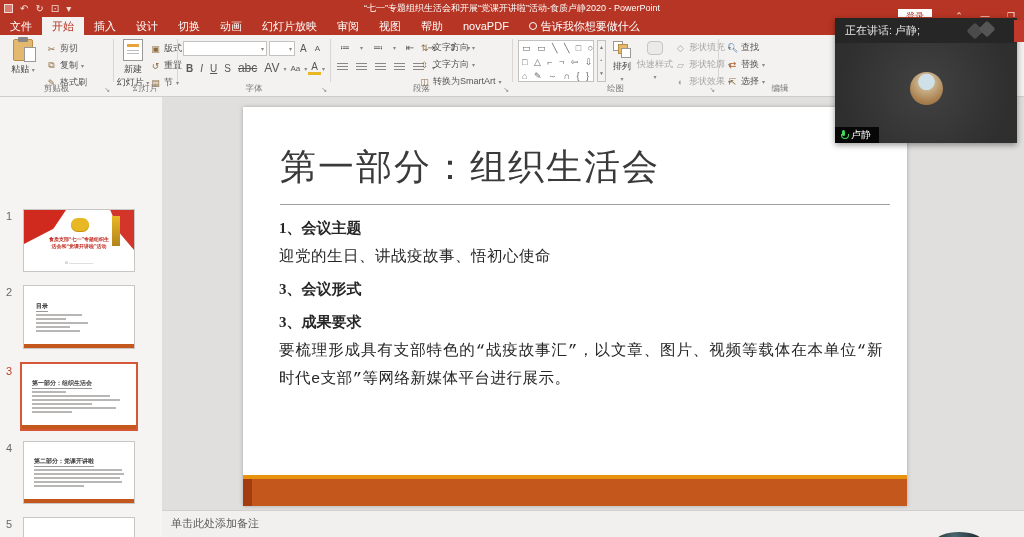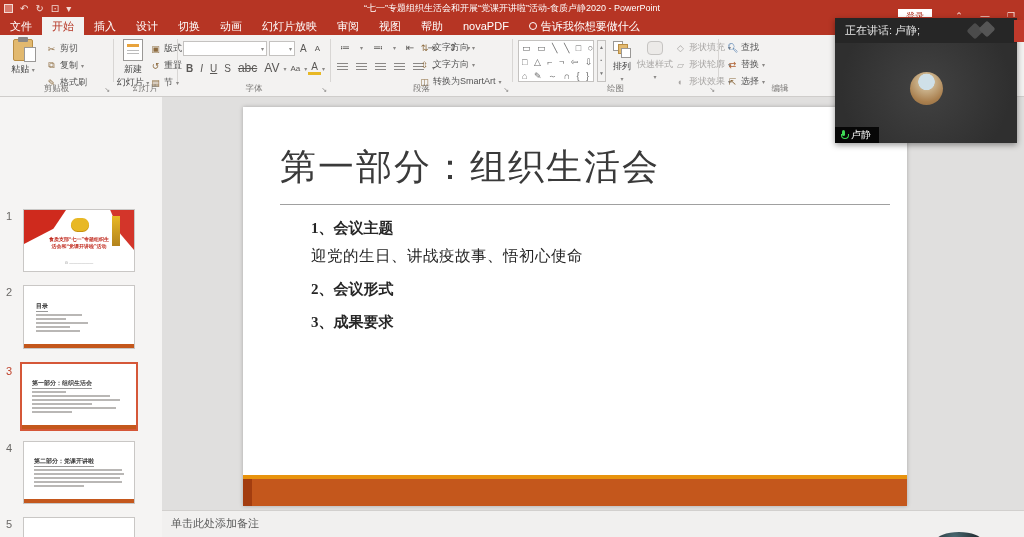--- a/index.html
+++ b/index.html
@@ -61,21 +61,21 @@
   .mini-orange { position:absolute; left:0; right:0; bottom:0; height:4px; background:#c4571c; }
   .tscroll { position:absolute; right:1px; top:97px; width:11px; bottom:0; background:#efeeed; }
   .tscroll .arr { position:absolute; left:0; width:11px; height:13px; font-size:6px; color:#6a6866; text-align:center; line-height:13px; background:#f5f4f3; border:1px solid #dddbd9; }
   .tscroll .bar { position:absolute; left:1px; width:9px; background:#cfcdcb; border-radius:4px; }
 
   
   .editor { position:absolute; left:162px; top:97px; right:0; bottom:27px; background:#e0dfde; }
   .slide { position:absolute; left:243px; top:107px; width:664px; height:399px; background:#fff; box-shadow:0 0 4px rgba(0,0,0,.25); overflow:hidden; }
   .slide-title { position:absolute; left:37px; top:36px; font-family:"Liberation Serif","DejaVu Serif",serif; font-size:36px; letter-spacing:2px; color:#3a3a3a; white-space:nowrap; }
   .slide-rule { position:absolute; left:37px; top:97px; width:610px; height:1px; background:#a0a0a0; }
-  .slide-body { position:absolute; left:36px; top:103px; width:604px; font-family:"Liberation Serif","DejaVu Serif",serif; color:#262626;margin-left:32px; }
+  .slide-body { position:absolute; left:36px; top:103px; width:604px; font-family:"Liberation Serif","DejaVu Serif",serif; color:#262626; }
   .sb-h { font-size:15px; font-weight:bold; margin:9px 0 5px; }
   .sb-p { font-size:15.5px; line-height:28px; letter-spacing:0.5px; margin:0 0 6px; text-align:justify;font-family:Liberation Mono, monospace; }
   .accent-line { position:absolute; left:0; right:0; top:368px; height:4px; background:#e8930d; }
   .orange-bar { position:absolute; left:0; right:0; top:372px; bottom:0; background:#c4571c; }
   .orange-bar:before { content:""; position:absolute; left:0; top:0; bottom:0; width:9px; background:#a33d10; }
 
   
   .notes { position:absolute; left:162px; right:0; bottom:0; height:27px; background:#f1f0ef; border-top:1px solid #d2d0ce; }
   .notes-text { position:absolute; left:9px; top:5px; font-size:11px; color:#595959; }
   .cam-bubble { position:absolute; left:774px; top:21px; width:46px; height:18px; border-radius:50%; background:radial-gradient(circle at 40% 30%, #4a6a72, #263238 70%); }
@@ -397,22 +397,23 @@
     <span class="arr" style="bottom:0;">▼</span>
   </div>
 
   <div class="editor"></div>
   <div class="slide">
     <div class="slide-title">第一部分：组织生活会</div>
     <div class="slide-rule"></div>
     <div class="slide-body">
       <div class="sb-h">1、会议主题</div>
       <div class="sb-p">迎党的生日、讲战疫故事、悟初心使命</div>
-      <div class="sb-h">2、会议形式</div>
+      <div class="sb-h">3、会议形式</div>
       <div class="sb-h" style="margin-top:14px;">3、成果要求</div>
+      <div class="sb-p">要梳理形成具有支部特色的“战疫故事汇”，以文章、图片、视频等载体在本单位“新时代e支部”等网络新媒体平台进行展示。</div>
     </div>
     <div class="accent-line"></div>
     <div class="orange-bar"></div>
   </div>
 
   <div class="notes">
     <span class="notes-text">单击此处添加备注</span>
     <span class="cam-bubble"></span>
   </div>
 

